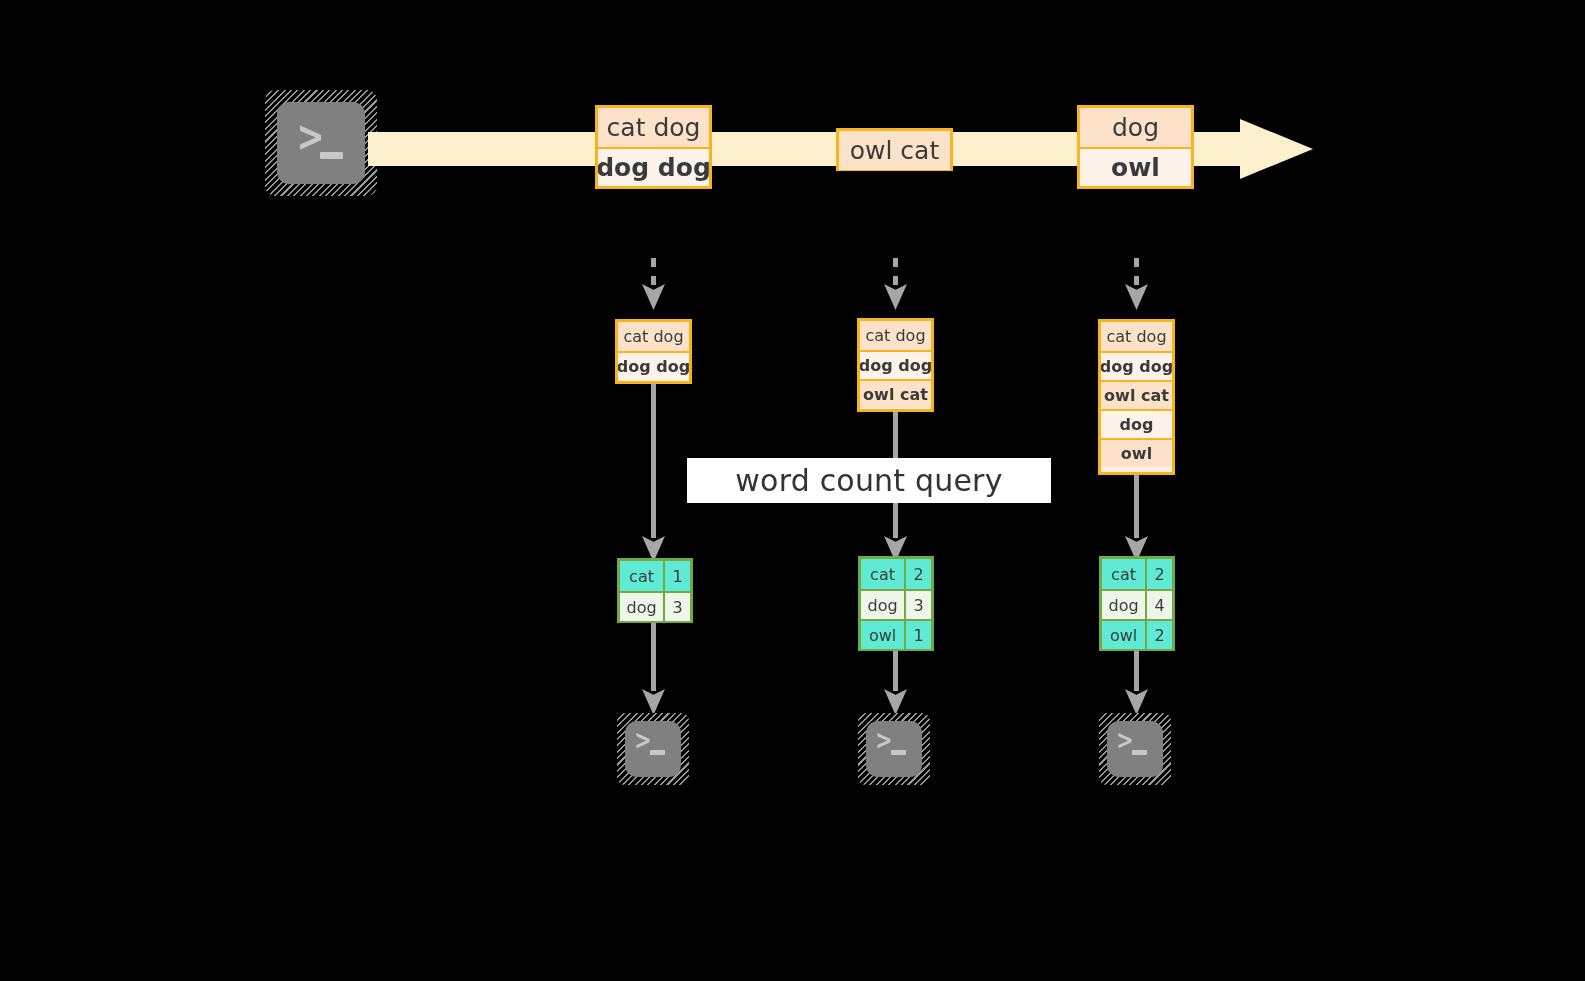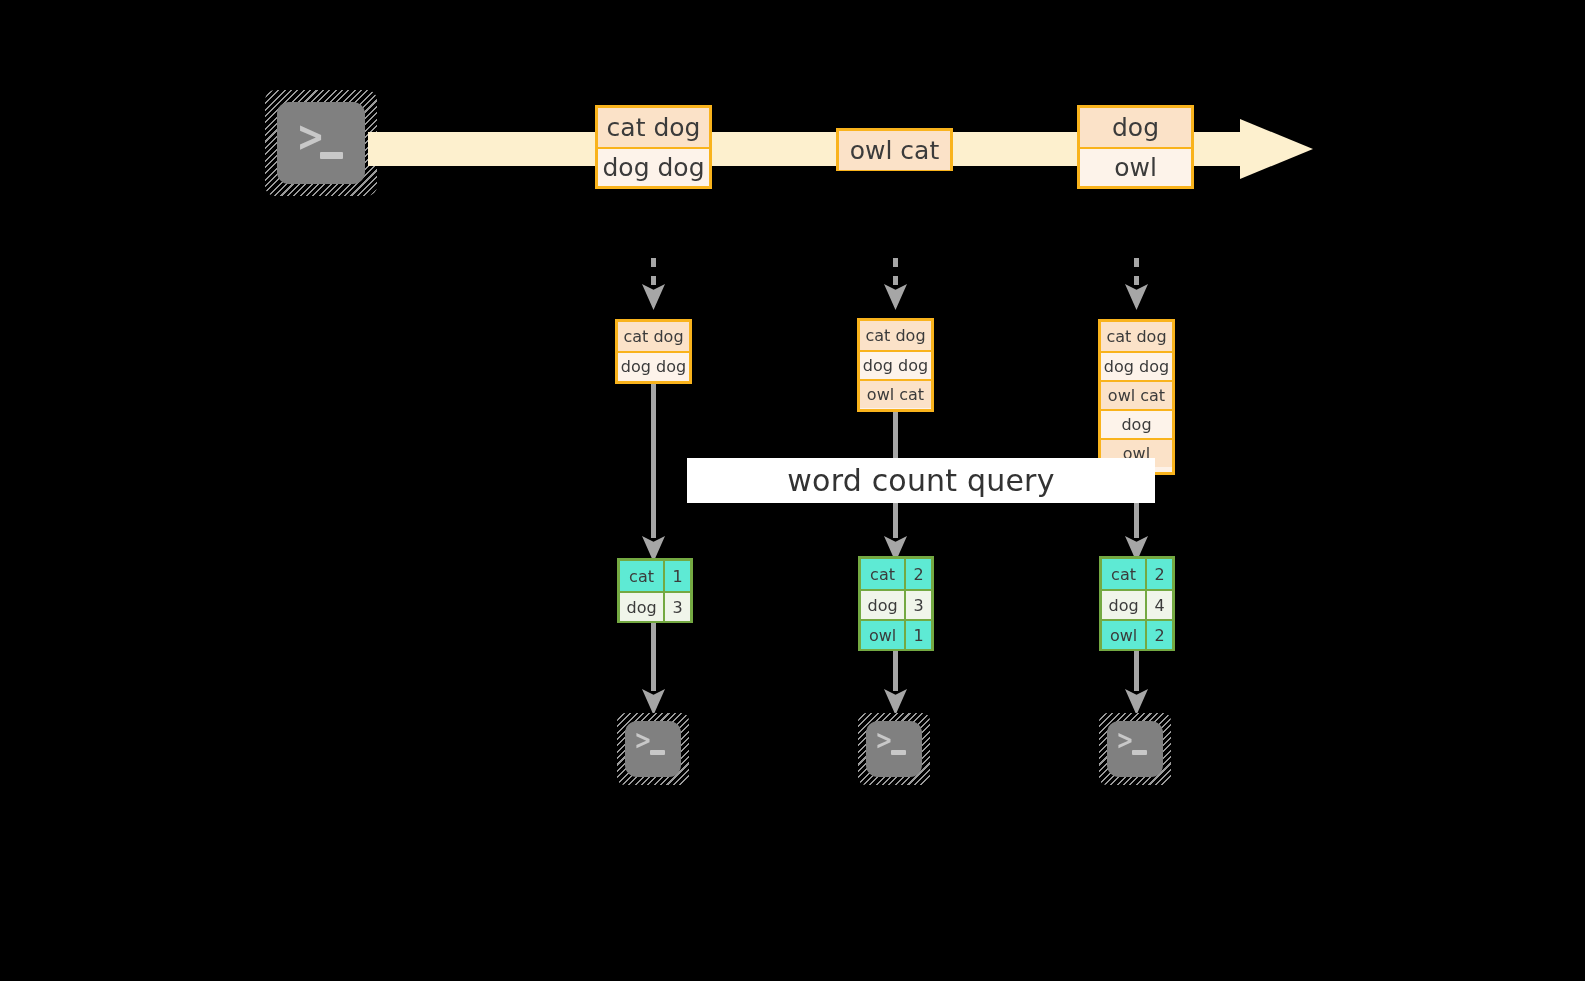--- a/index.html
+++ b/index.html
@@ -106,21 +106,21 @@
     text-align: center;
     white-space: nowrap;
     overflow: hidden;
     display: flex;
     align-items: center;
     justify-content: center;
     color: #3b3b3b;
   }
   .rec .cell.dark  { background: #fbe2c8; }
   .rec .cell.light { background: #fdf3ea; }
-  .rec .cell + .cell { border-top: 2px solid #f9b31c; }
+  .rec .cell + .cell { border-top: 2px solid #f9b31c; font-weight: bold; }
 
   
   .rec.stream .cell { font-size: 25px; height: 39px; }
   #rec-stream-1 { left: 595px; top: 105px; width: 117px; height: 84px; }
   #rec-stream-2 { left: 836px; top: 128px; width: 117px; height: 43px; }
   #rec-stream-3 { left: 1077px; top: 105px; width: 117px; height: 84px; }
 
   
   .rec.tbl .cell { font-size: 16px; height: 29px; }
   #rec-tbl-1 { left: 615px; top: 319px; width: 77px; height: 65px; }
@@ -178,21 +178,21 @@
     background: #a6a6a6;
     -webkit-clip-path: polygon(50% 100%, 0% 0%, 50% 22%, 100% 0%);
     clip-path: polygon(50% 100%, 0% 0%, 50% 22%, 100% 0%);
   }
 
   
   #query-banner {
     position: absolute;
     left: 687px;
     top: 458px;
-    width: 468px;
+    width: 364px;
     height: 45px;
     background: #ffffff;
     display: flex;
     align-items: center;
     justify-content: center;
   }
   #query-banner .label {
     font-size: 30px;
     color: #333;
     white-space: nowrap;

